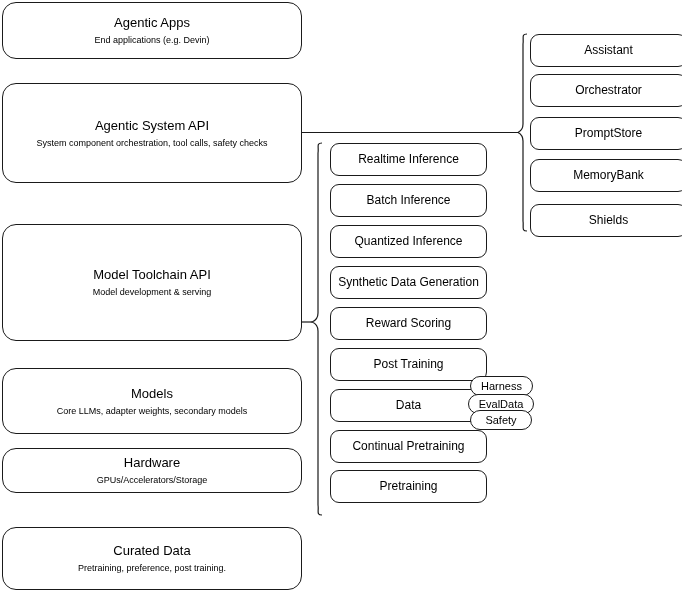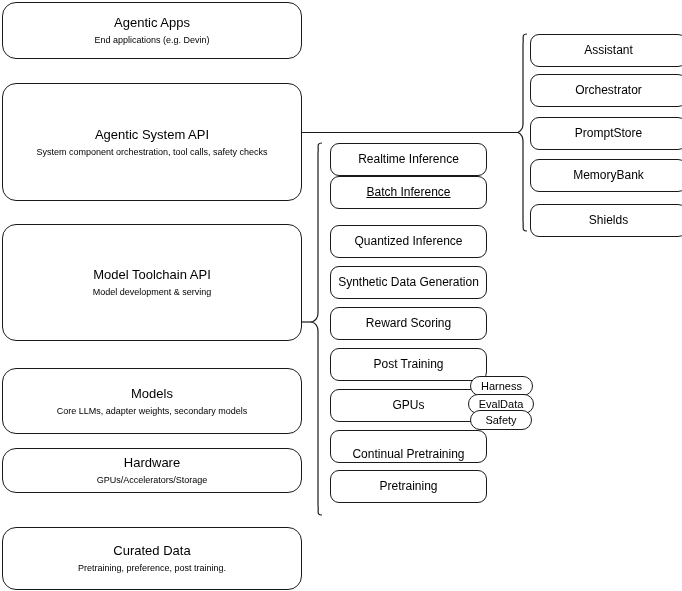--- a/index.html
+++ b/index.html
@@ -119,21 +119,21 @@
              C 316 323.5, 318 326, 318 331
              L 318 505
              C 319 511, 316 515, 322 515"></path>
   </svg>
 
   <div class="node layer" style="top:2px; height:57px;">
     <div class="title">Agentic Apps</div>
     <div class="subtitle">End applications (e.g. Devin)</div>
   </div>
 
-  <div class="node layer" style="top:83px; height:118px;">
+  <div class="node layer" style="top:83px; height:100px;">
     <div class="title">Agentic System API</div>
     <div class="subtitle">System component orchestration, tool calls, safety checks</div>
   </div>
 
   <div class="node layer" style="top:224px; height:117px;">
     <div class="title">Model Toolchain API</div>
     <div class="subtitle">Model development &amp; serving</div>
   </div>
 
   <div class="node layer" style="top:368px; height:66px;">
@@ -147,39 +147,39 @@
   </div>
 
   <div class="node layer" style="top:527px; height:63px;">
     <div class="title">Curated Data</div>
     <div class="subtitle">Pretraining, preference, post training.</div>
   </div>
 
   <div class="node cap mid-col" style="top:143px;">
     <div class="title">Realtime Inference</div>
   </div>
-  <div class="node cap mid-col" style="top:176px;text-decoration:underline;">
+  <div class="node cap mid-col" style="top:184px;">
     <div class="title">Batch Inference</div>
   </div>
   <div class="node cap mid-col" style="top:225px;">
     <div class="title">Quantized Inference</div>
   </div>
   <div class="node cap mid-col" style="top:266px;">
     <div class="title">Synthetic Data Generation</div>
   </div>
   <div class="node cap mid-col" style="top:307px;">
     <div class="title">Reward Scoring</div>
   </div>
   <div class="node cap mid-col" style="top:348px;">
     <div class="title">Post Training</div>
   </div>
   <div class="node cap mid-col" style="top:389px;">
-    <div class="title">GPUs</div>
-  </div>
-  <div class="node cap mid-col" style="top:430px;justify-content:flex-end;">
+    <div class="title">Data</div>
+  </div>
+  <div class="node cap mid-col" style="top:430px;">
     <div class="title">Continual Pretraining</div>
   </div>
   <div class="node cap mid-col" style="top:470px;">
     <div class="title">Pretraining</div>
   </div>
 
   <div class="pill" style="left:470px; top:376px; width:63px;">
     <span>Harness</span>
   </div>
   <div class="pill" style="left:468px; top:394px; width:66px;">

